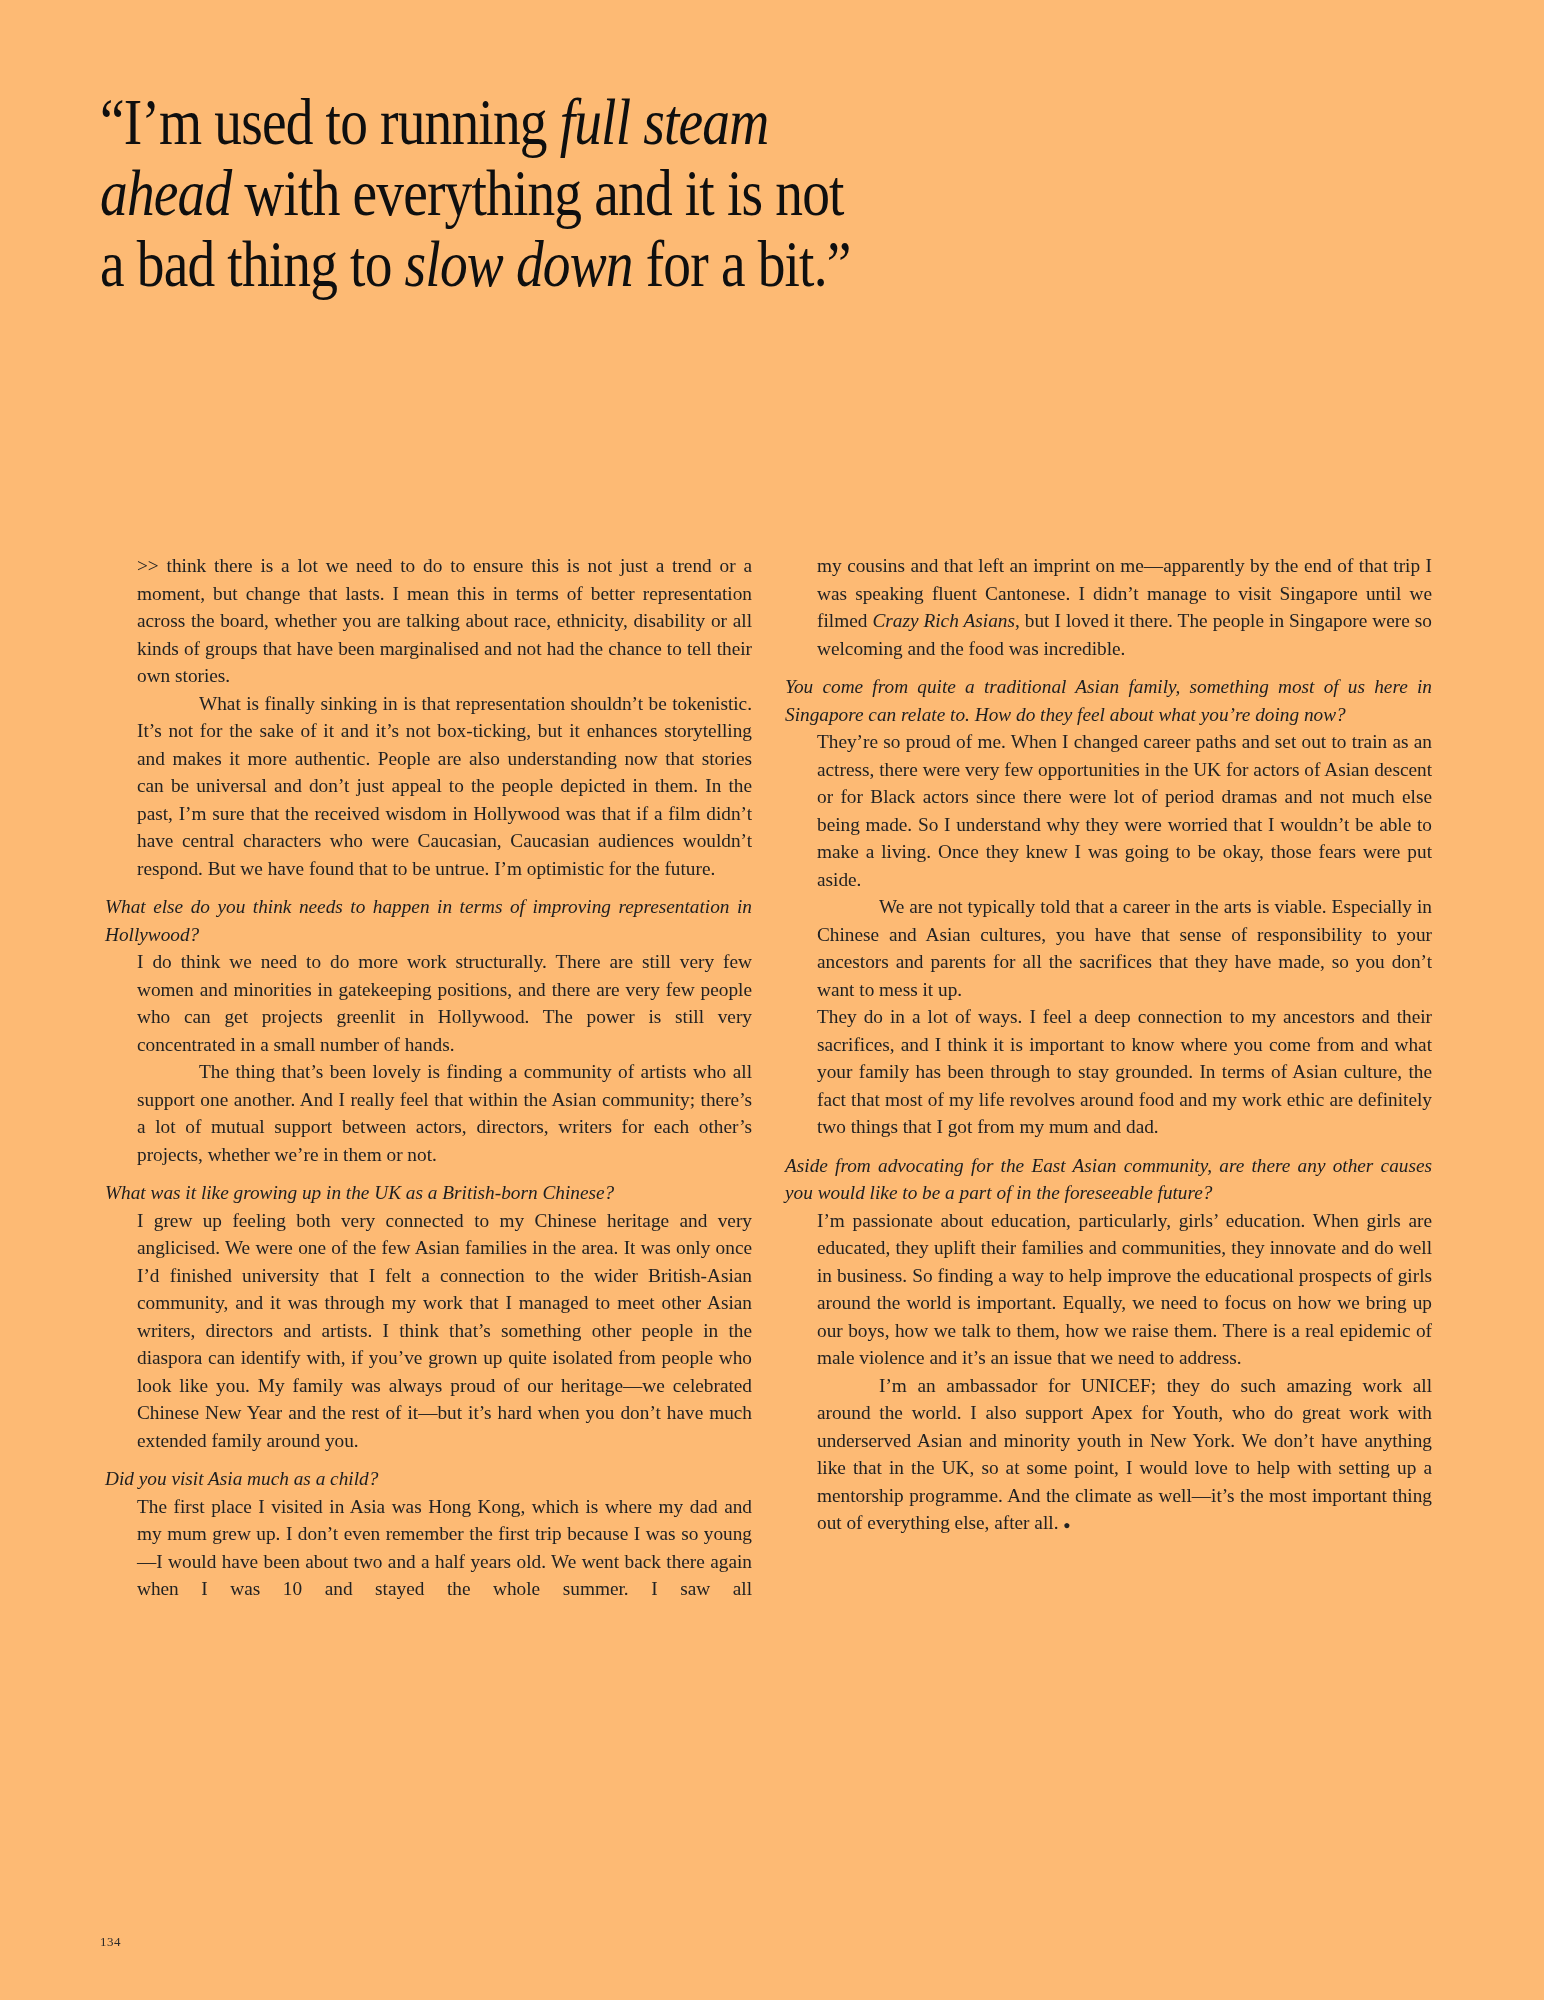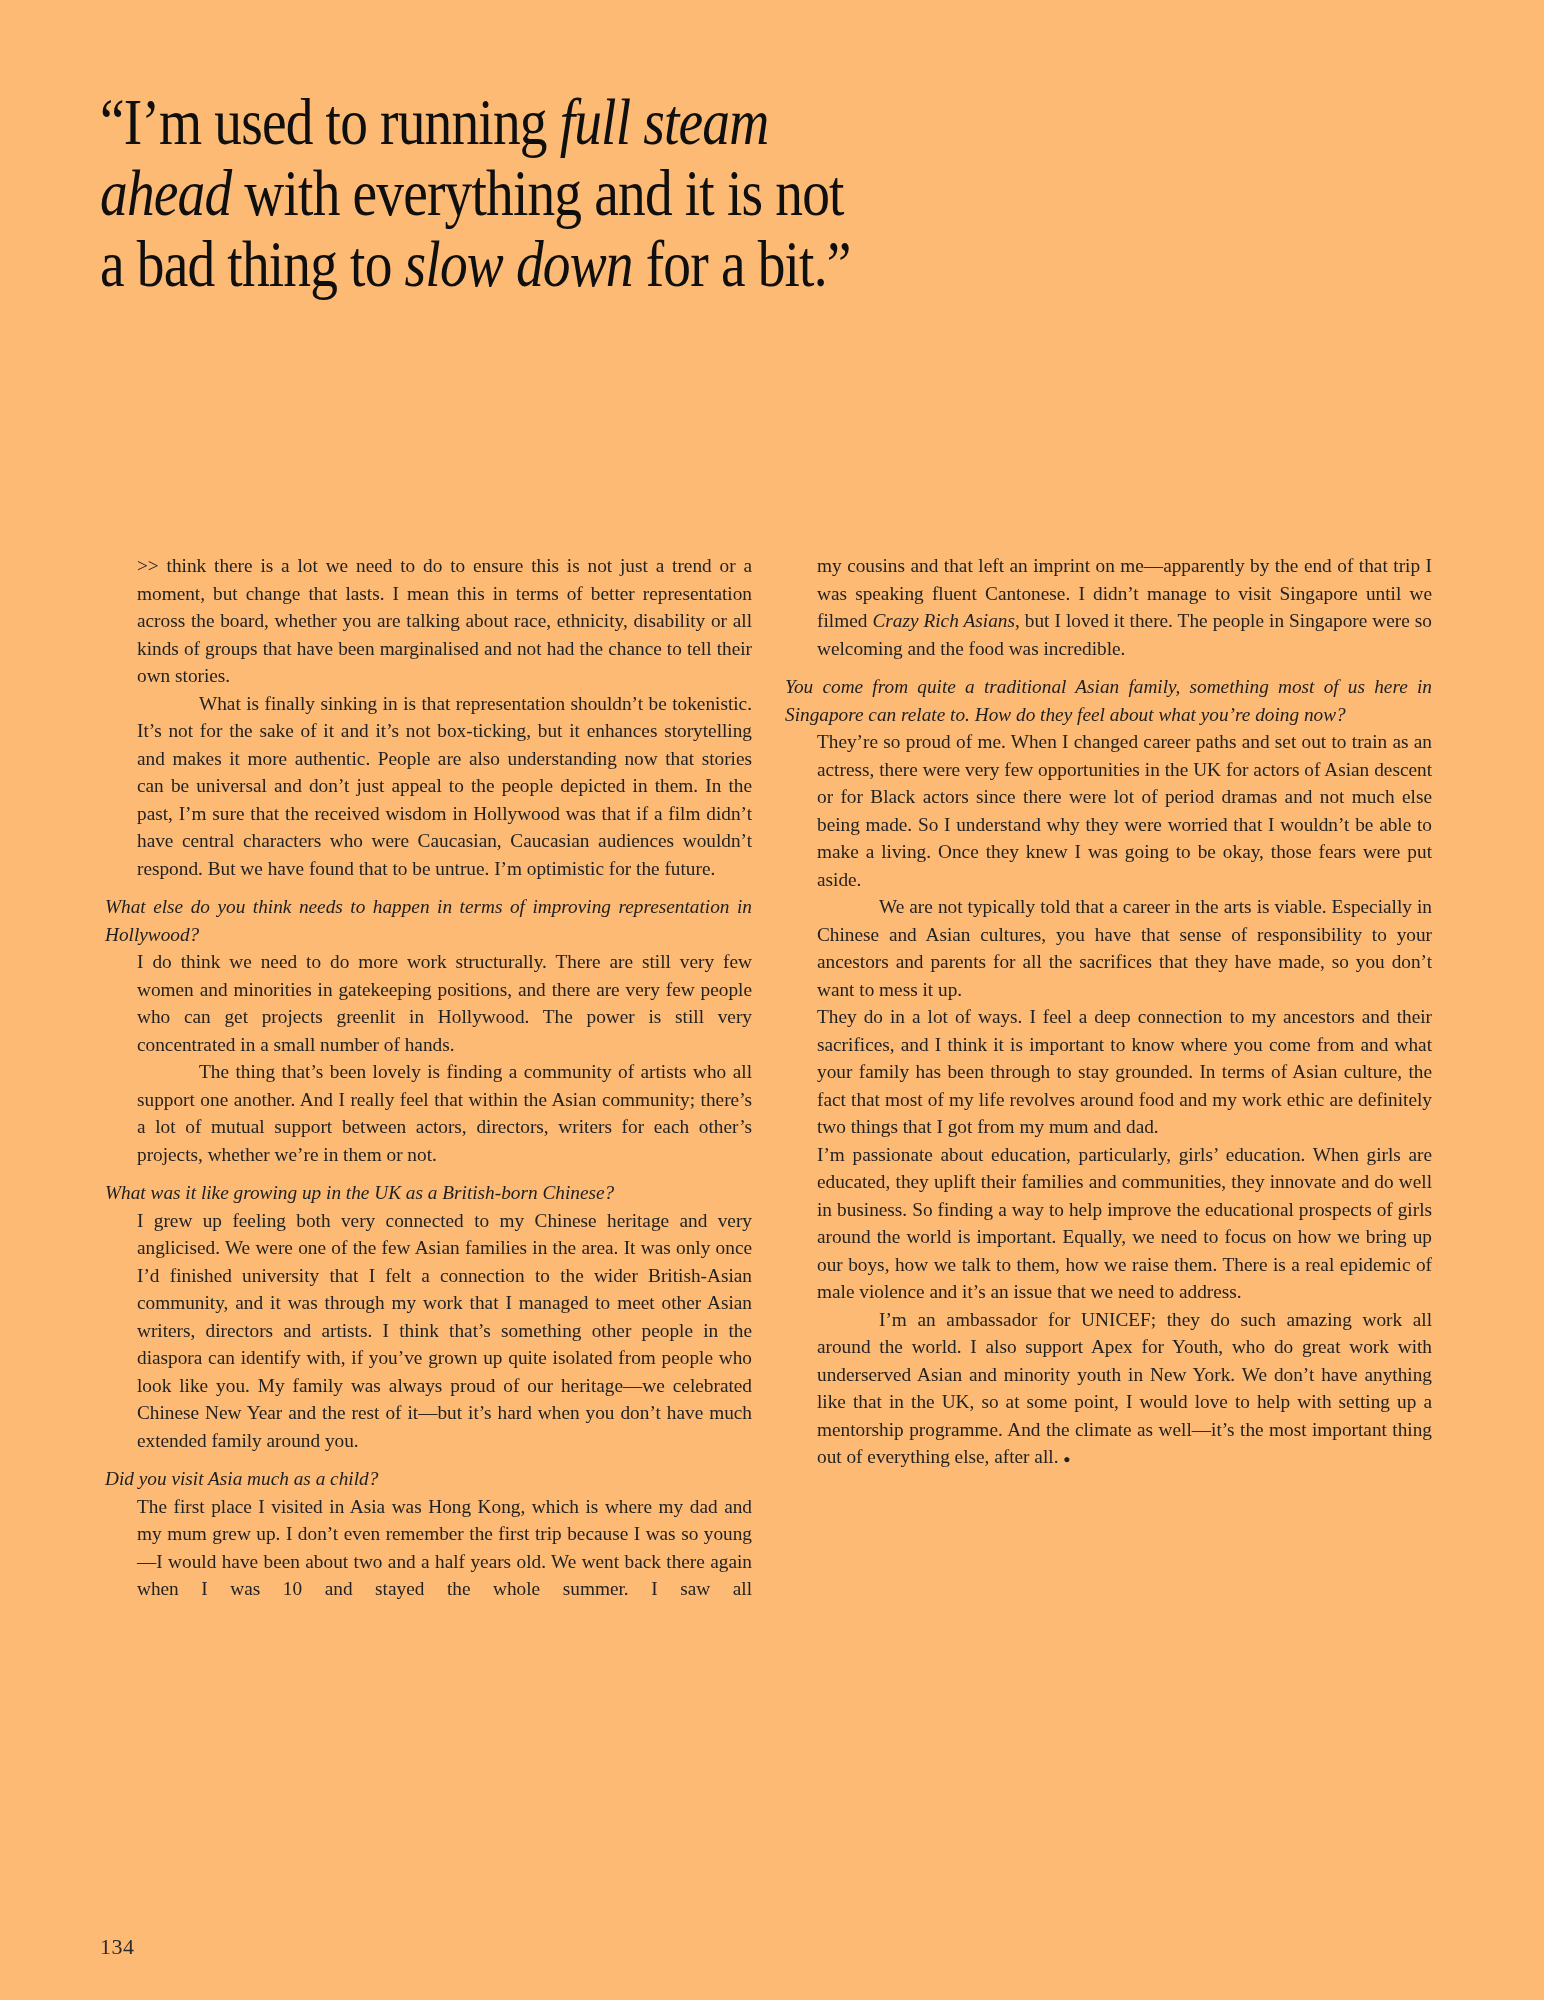--- a/index.html
+++ b/index.html
@@ -52,21 +52,21 @@
   .answer p { margin: 0; padding: 0; }
   .answer p + p { text-indent: 62px; }
   .answer .it { font-style: italic; }
   .fill-last { text-align-last: justify; }
   .dot { font-size: 12px; }
 
   .folio {
     position: absolute;
     left: 100px;
     top: 1934px;
-    font-size: 22px;
+    font-size: 13px;
     letter-spacing: 0.5px;
     color: #2a2a2a;
   }
 </style>
 </head>
 <body>
 
 <div class="page">
 
   <div class="pull-quote">
@@ -100,20 +100,21 @@
           <p><span>my cousins and that left an imprint on me—apparently by the end of that trip I was speaking fluent Cantonese. I didn’t manage to visit Singapore until we filmed </span><span class="it">Crazy Rich Asians</span><span>, but I loved it there. The people in Singapore were so welcoming and the food was incredible.</span></p>
         </div>
         <div class="question">You come from quite a traditional Asian family, something most of us here in Singapore can relate to. How do they feel about what you’re doing now?</div>
         <div class="answer">
           <p><span>They’re so proud of me. When I changed career paths and set out to train as an actress, there were very few opportunities in the UK for actors of Asian descent or for Black actors since there were lot of period dramas and not much else being made. So I understand why they were worried that I wouldn’t be able to make a living. Once they knew I was going to be okay, those fears were put aside.</span></p>
           <p><span>We are not typically told that a career in the arts is viable. Especially in Chinese and Asian cultures, you have that sense of responsibility to your ancestors and parents for all the sacrifices that they have made, so you don’t want to mess it up.</span></p>
         </div>
         <div class="answer">
           <p><span>They do in a lot of ways. I feel a deep connection to my ancestors and their sacrifices, and I think it is important to know where you come from and what your family has been through to stay grounded. In terms of Asian culture, the fact that most of my life revolves around food and my work ethic are definitely two things that I got from my mum and dad.</span></p>
         </div>
+        <div class="question">Aside from advocating for the East Asian community, are there any other causes you would like to be a part of in the foreseeable future?</div>
         <div class="answer">
           <p><span>I’m passionate about education, particularly, girls’ education. When girls are educated, they uplift their families and communities, they innovate and do well in business. So finding a way to help improve the educational prospects of girls around the world is important. Equally, we need to focus on how we bring up our boys, how we talk to them, how we raise them. There is a real epidemic of male violence and it’s an issue that we need to address.</span></p>
           <p><span>I’m an ambassador for UNICEF; they do such amazing work all around the world. I also support Apex for Youth, who do great work with underserved Asian and minority youth in New York. We don’t have anything like that in the UK, so at some point, I would love to help with setting up a mentorship programme. And the climate as well—it’s the most important thing out of everything else, after all. </span><span class="dot">●</span></p>
         </div>
       </div>
   </div>
 
   <div class="folio">134</div>
 
 </div>

